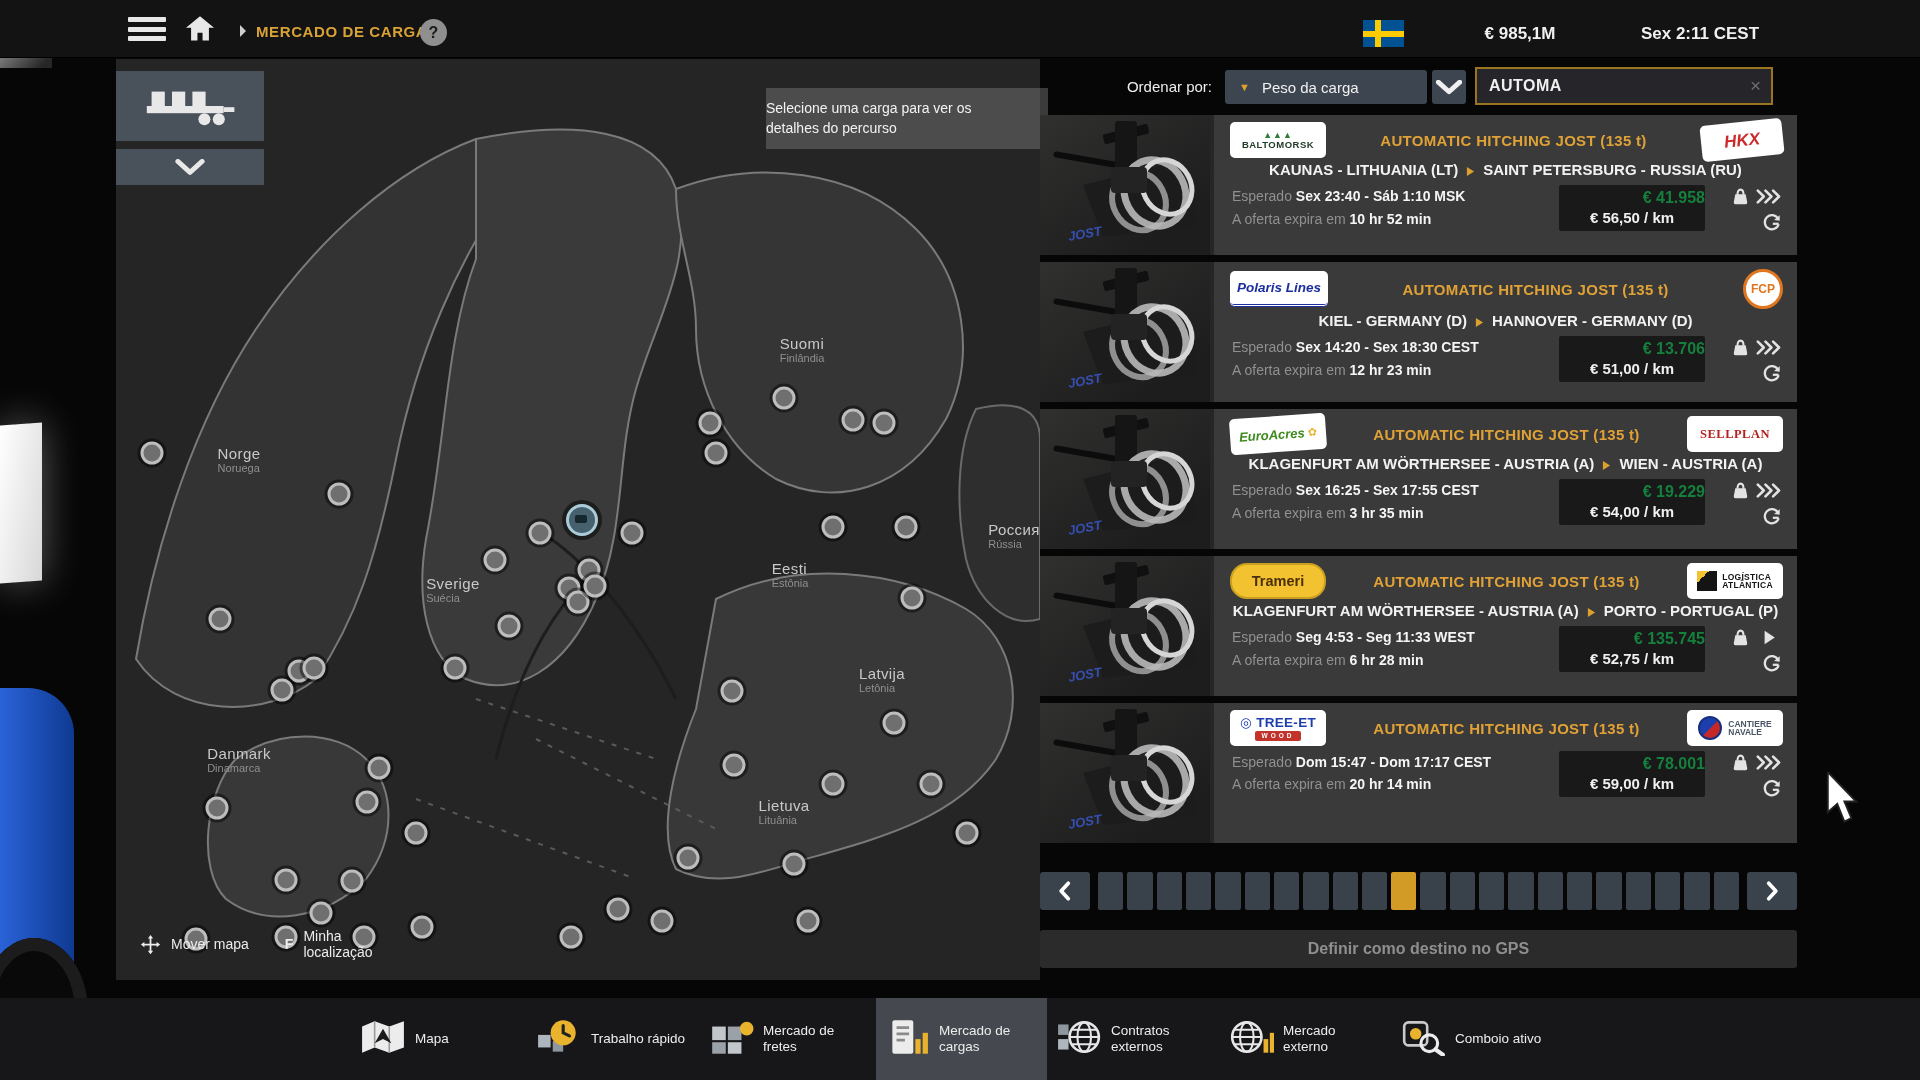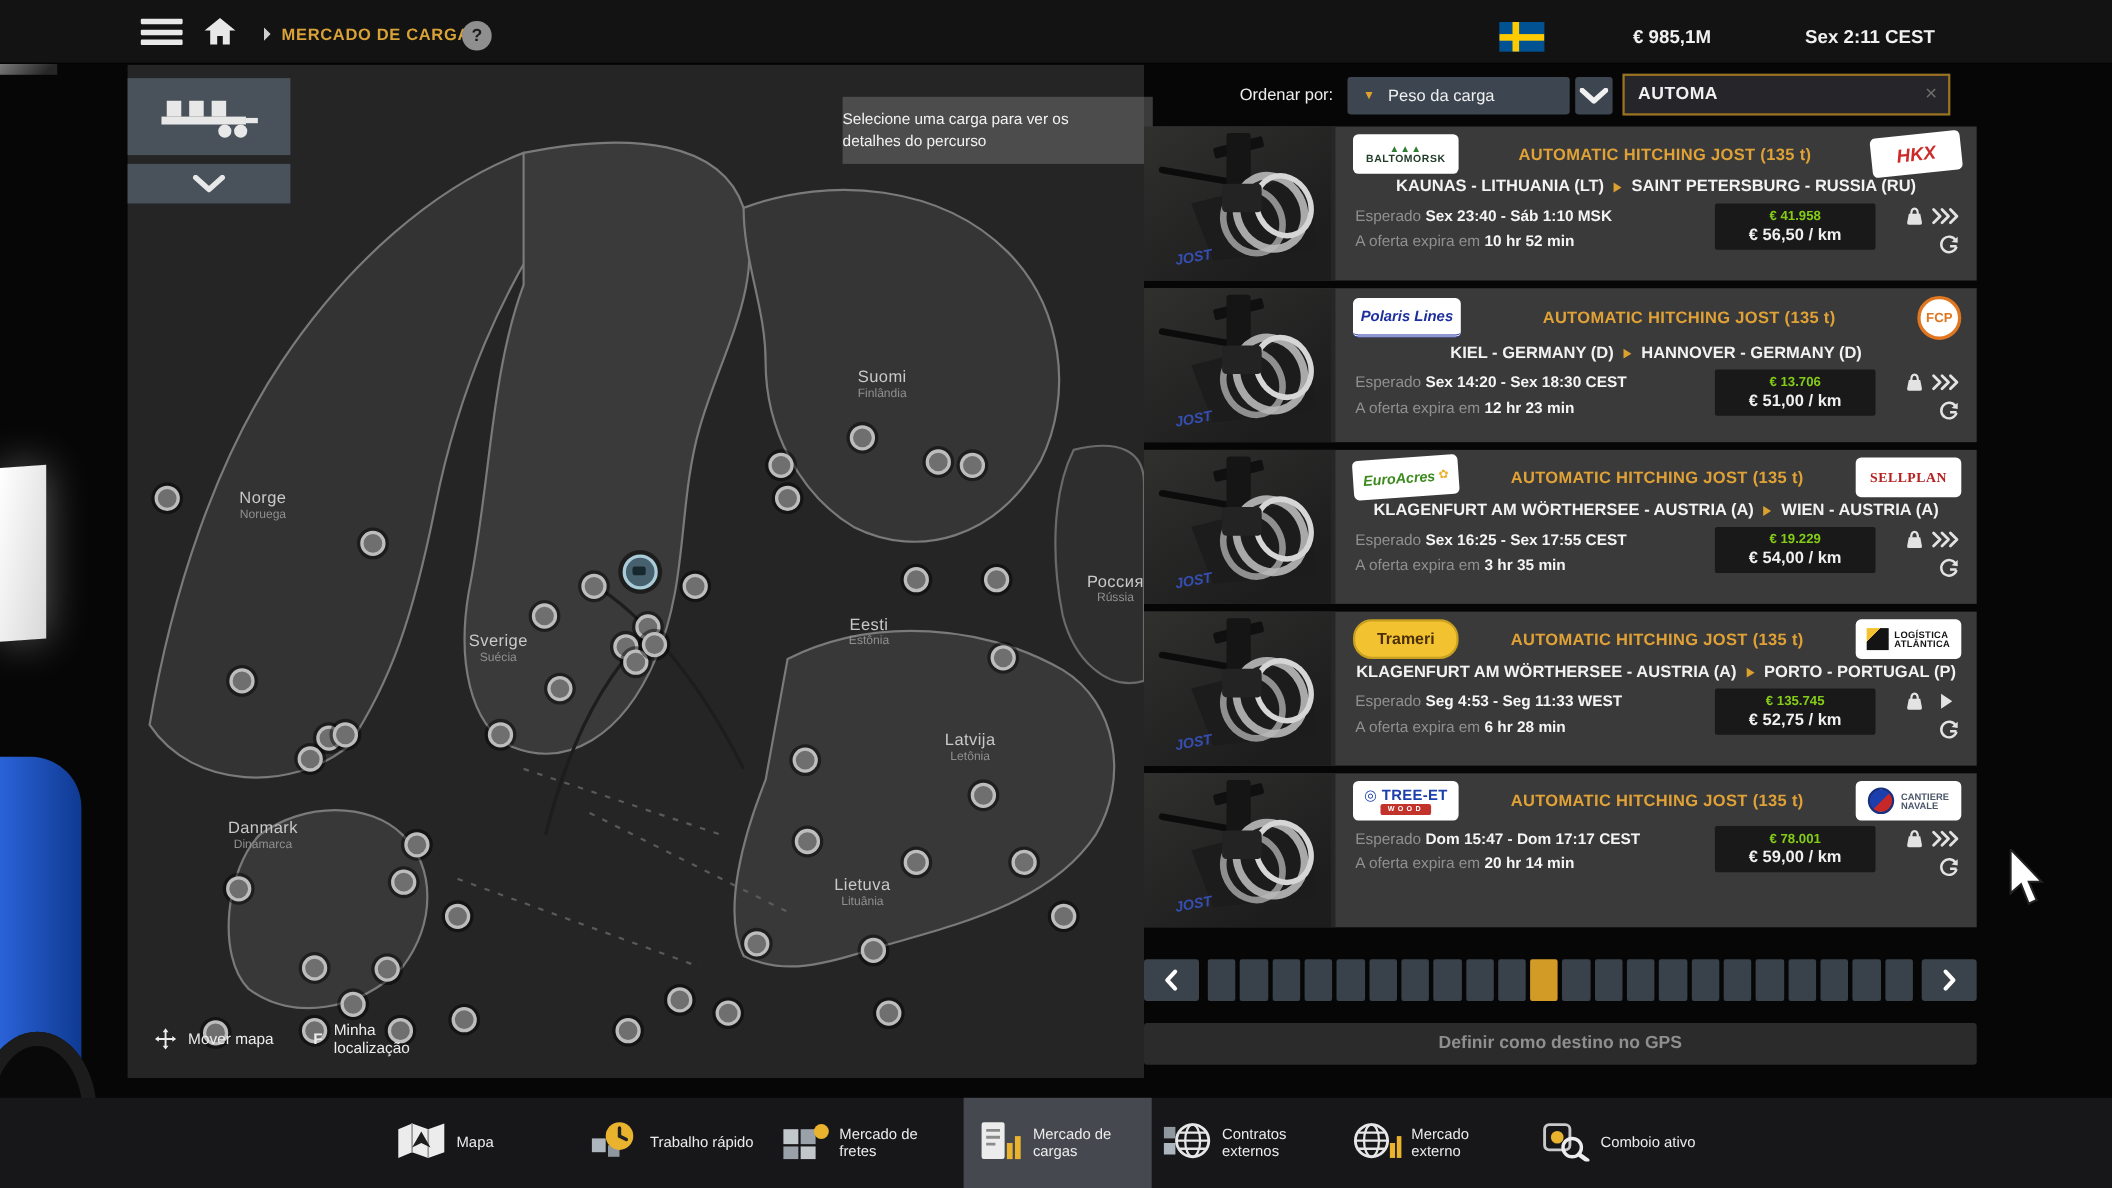--- a/index.html
+++ b/index.html
@@ -23,21 +23,21 @@
   #help-btn{left:420px;top:19px;width:27px;height:27px;border-radius:50%;background:#8f8f8f;color:#1a1a1a;font-weight:bold;font-size:16px;display:flex;align-items:center;justify-content:center;}
   #flag{left:1363px;top:20px;width:41px;height:27px;background:#005293;overflow:hidden;}
   #flag .fh{position:absolute;left:0;top:11px;width:41px;height:6px;background:#fecb00;}
   #flag .fv{position:absolute;left:12px;top:0;width:6px;height:27px;background:#fecb00;}
   #money{left:1450px;top:24px;width:140px;text-align:center;font-size:17px;font-weight:bold;color:#f0f0f0;}
   #clock{left:1630px;top:24px;width:140px;text-align:center;font-size:17px;font-weight:bold;color:#f0f0f0;}
 
   
   #map{left:116px;top:59px;width:924px;height:921px;background:#262626;overflow:hidden;}
   #map svg.terrain{position:absolute;left:0;top:0;}
-  .country-label{position:absolute;transform:translate(-50%,-50%);text-align:center;pointer-events:none;}
+  .country-label{position:absolute;transform:translate(-50%,-50%);text-align:left;pointer-events:none;}
   .country-label .cname{font-size:15px;color:#c9c9c9;letter-spacing:.4px;}
   .country-label .csub{font-size:11px;color:#8f8f8f;}
   .city-dot{position:absolute;width:17px;height:17px;border-radius:50%;background:#6f6f6f;border:3px solid #bdbdbd;box-shadow:0 0 0 3px rgba(0,0,0,.45);transform:translate(-50%,-50%);cursor:pointer;}
   #player-marker{position:absolute;width:26px;height:26px;border-radius:50%;background:#46606e;border:3px solid #a9ccd8;box-shadow:0 0 0 4px rgba(0,0,0,.5);transform:translate(-50%,-50%);}
   #player-marker i{position:absolute;left:6px;top:8px;width:12px;height:8px;background:#17272e;border-radius:2px;}
 
   #map-tooltip{left:766px;top:60px;width:282px;padding:10px 0;background:rgba(125,125,125,.45);color:#f2f2f2;font-size:14px;line-height:1.45;margin-top:28px;}
   #trailer-btn{left:116px;top:71px;width:148px;height:70px;background:#49525a;display:flex;align-items:center;justify-content:center;cursor:pointer;}
   #collapse-btn{left:116px;top:149px;width:148px;height:36px;background:#49525a;display:flex;align-items:center;justify-content:center;cursor:pointer;}
   #map-controls{left:140px;top:918px;height:52px;display:flex;align-items:center;gap:10px;color:#ececec;font-size:14px;}
@@ -63,21 +63,21 @@
   .ctitle{flex:1;text-align:center;color:#e0a236;font-weight:bold;font-size:15px;letter-spacing:.3px;}
   .croute{text-align:center;margin-top:3px;color:#f2f2f2;font-weight:bold;font-size:15px;line-height:1.15;}
   .croute .from,.croute .to{display:inline-block;vertical-align:top;}
   .croute .from.wrap{max-width:348px;}
   .croute .rarw{display:inline-block;vertical-align:top;margin:2px 8px 0 8px;}
   .cdetails{display:flex;align-items:flex-start;padding:5px 16px 0 18px;}
   .dcol{flex:1;font-size:14px;line-height:1.6;white-space:nowrap;}
   .dcol .dim{color:#909090;}
   .dcol b{color:#f5f5f5;font-weight:bold;}
   .pricebox{width:146px;background:#191919;border-radius:2px;text-align:center;padding:4px 0 5px 0;margin:0 14px;}
-  .pricebox .p1{color:#84cc16;font-weight:bold;font-size:12px;}
+  .pricebox .p1{color:#15803d;font-weight:bold;font-size:16px;text-align:right;}
   .pricebox .p2{color:#f0f0f0;font-weight:bold;font-size:15px;margin-top:2px;}
   .cicons{width:62px;display:flex;flex-direction:column;align-items:flex-end;gap:7px;padding-top:2px;}
   .ic-row{display:flex;align-items:center;gap:5px;}
   .cic{display:block;}
 
   
   .logo{display:inline-flex;align-items:center;justify-content:center;background:#fff;border-radius:5px;height:36px;min-width:96px;padding:1px 7px;font-weight:bold;line-height:1;box-sizing:border-box;flex:none;}
   .logo-baltomorsk{flex-direction:column;color:#223c2a;font-size:9.5px;letter-spacing:.5px;}
   .logo-baltomorsk .trees{color:#2e7d32;font-size:9px;letter-spacing:1px;}
   .logo-hkx{color:#cc2a2a;font-size:17px;font-style:italic;transform:rotate(-6deg);min-width:82px;}

